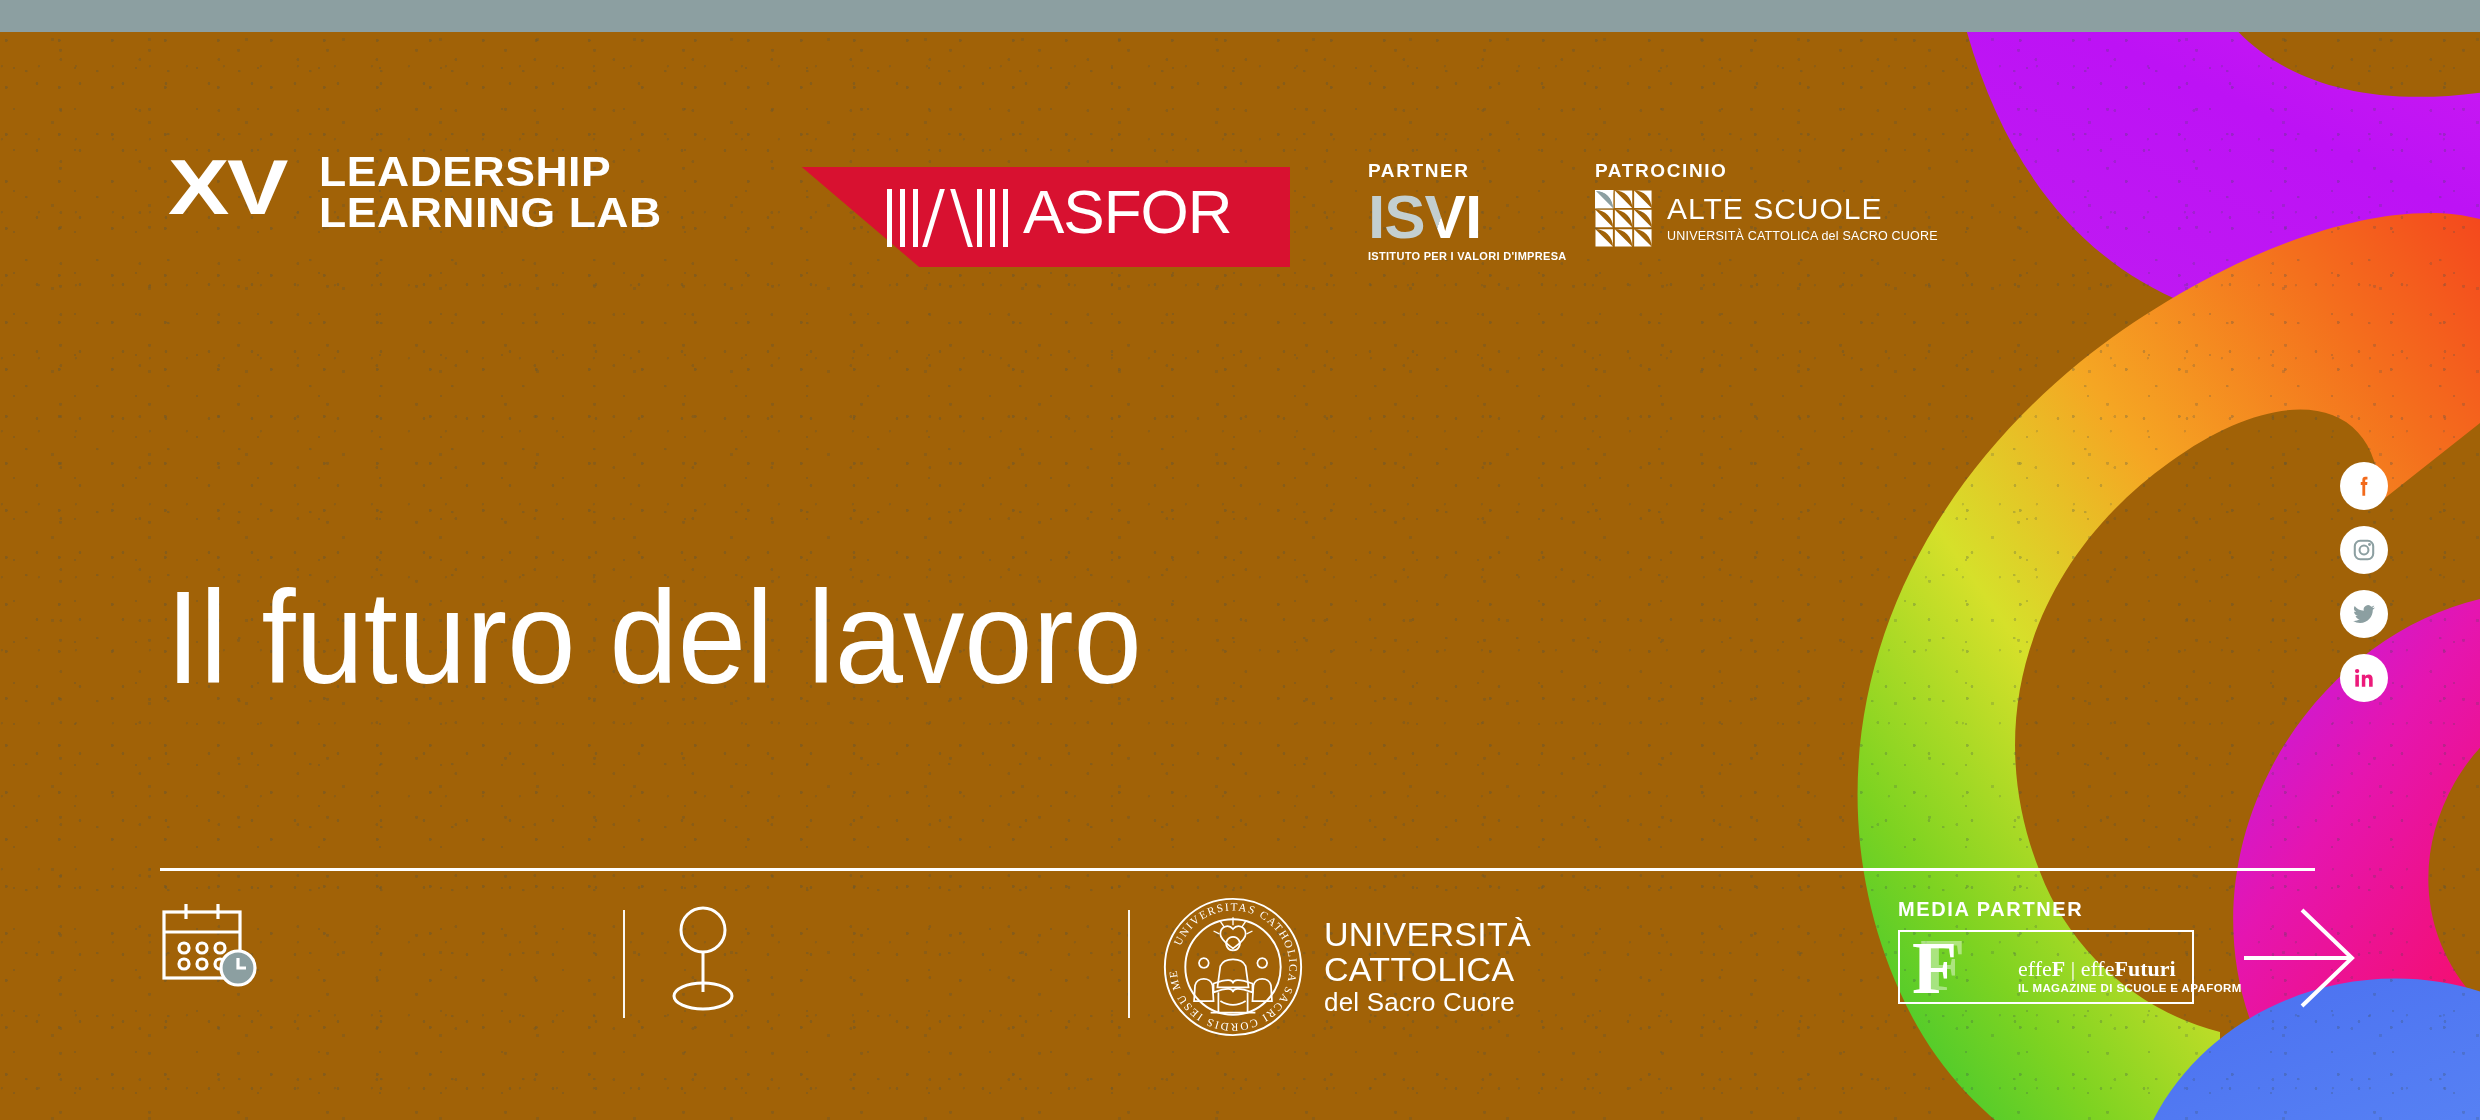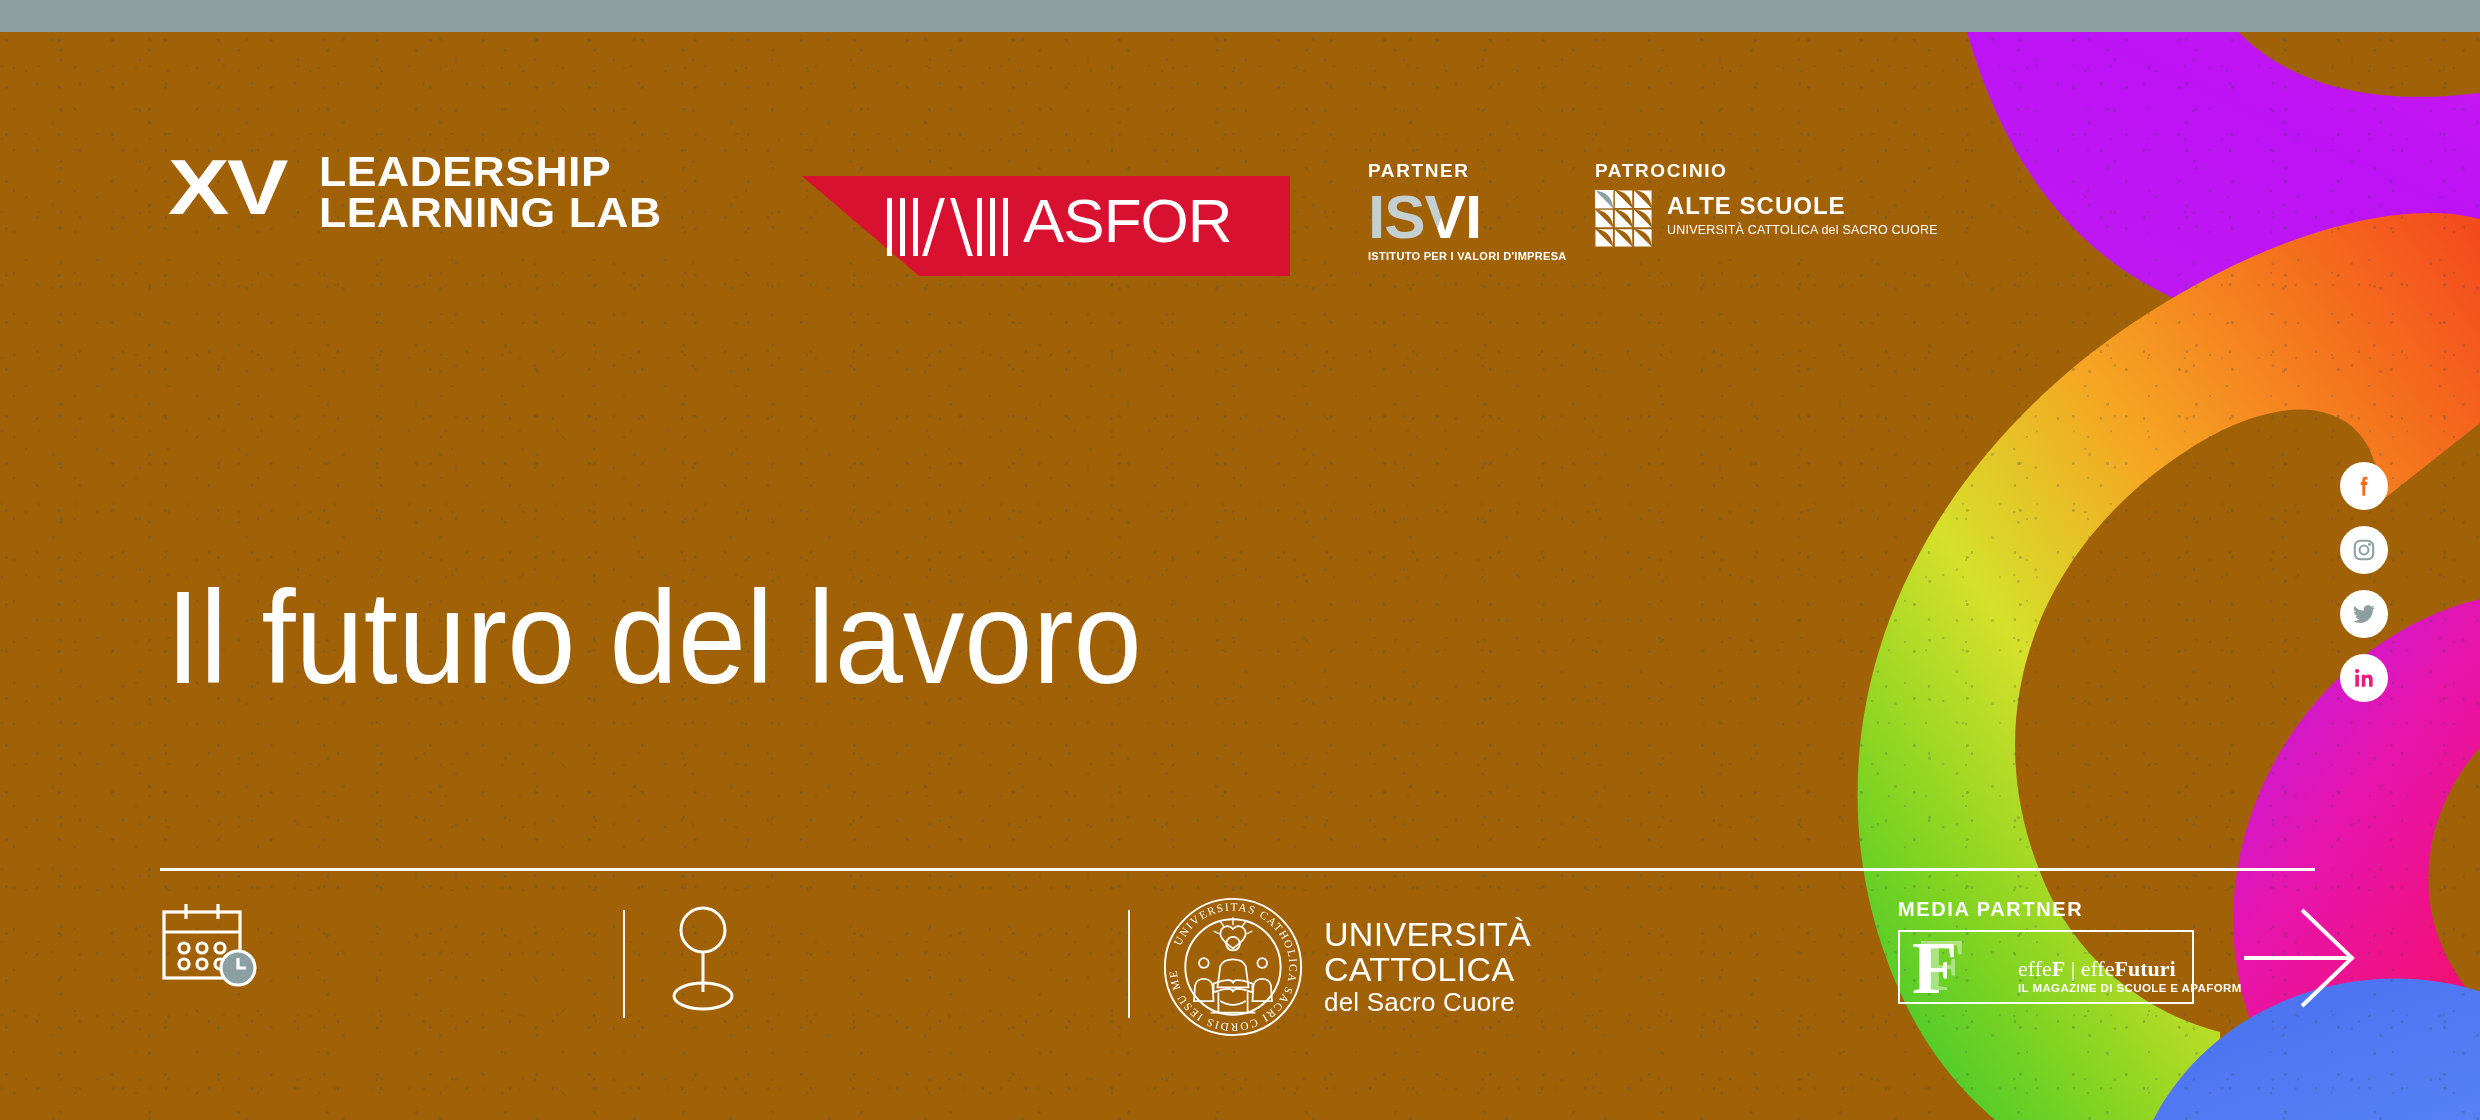--- a/index.html
+++ b/index.html
@@ -49,21 +49,21 @@
   .llwrap{display:inline-block;vertical-align:top;margin-left:36px;}
   .llline{
     display:block;color:#fff;font-weight:700;
     font-size:42px;line-height:.97;letter-spacing:.5px;
     transform:scaleX(1.06);transform-origin:left top;
     white-space:nowrap;
   }
 
   
   #asfor{
-    position:absolute;left:775px;top:144px;
+    position:absolute;left:775px;top:135px;
     width:515px;height:100px;z-index:7;
   }
   #asfor .slab{
     position:absolute;inset:0;background:#d81130;
     clip-path:polygon(5.2% 0,100% 0,100% 100%,28% 100%);
   }
   #asfor .mark{position:absolute;left:112px;top:22px;}
   #asfor .bar{position:absolute;top:0;width:5px;height:58px;background:#fff;}
   #asfor .dia{position:absolute;top:0;width:5px;height:58px;background:#fff;}
   #asfor .word{
@@ -84,21 +84,21 @@
     color:#cfd8d8;
     background:linear-gradient(108deg,#c3cfd0 0 38%,#ffffff 38% 58%,#c3cfd0 58% 100%);
     -webkit-background-clip:text;background-clip:text;color:transparent;
   }
   .isvi-sub{color:#fff;font-size:11px;font-weight:700;letter-spacing:.3px;margin-top:2px;}
 
   #alte-block{left:1595px;top:128px;}
   #alte-row{display:flex;align-items:flex-start;margin-top:8px;}
   #alte-grid{width:58px;height:58px;margin-right:14px;flex:none;}
   .alte-txt-main{
-    color:#fff;font-size:24px;font-weight:700;letter-spacing:1px;line-height:1;
+    color:#fff;font-size:30px;font-weight:400;letter-spacing:1px;line-height:1;
     margin-top:4px;
   }
   .alte-txt-sub{color:#fff;font-size:12.5px;font-weight:400;letter-spacing:.2px;margin-top:5px;}
 
   
   #headline{
     position:absolute;left:166px;top:452px;z-index:7;
     color:#fff;font-size:132px;font-weight:300;line-height:1;
     letter-spacing:0px;white-space:nowrap;
     transform:scaleX(.93);transform-origin:left top;

